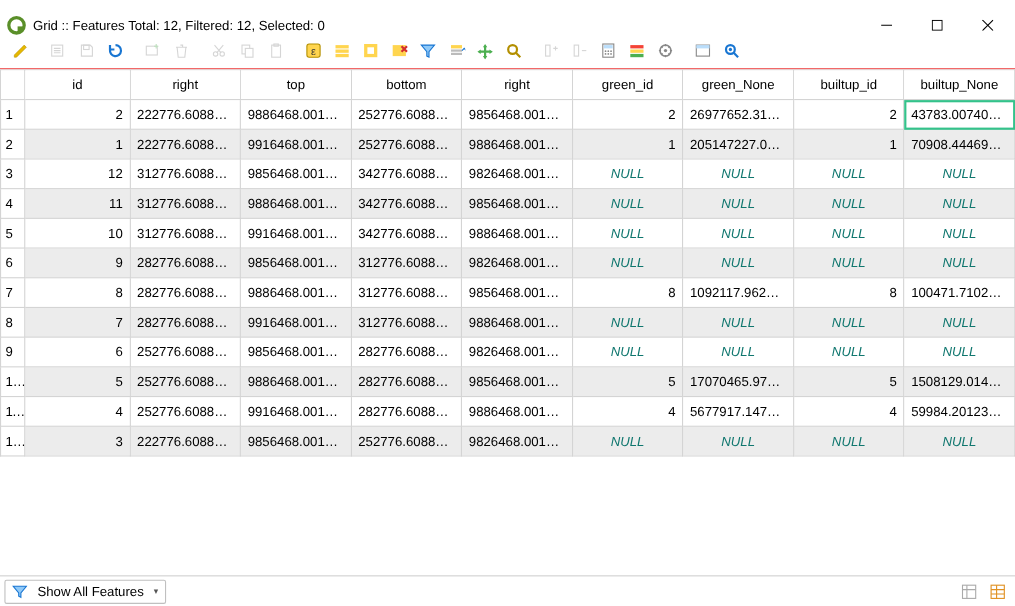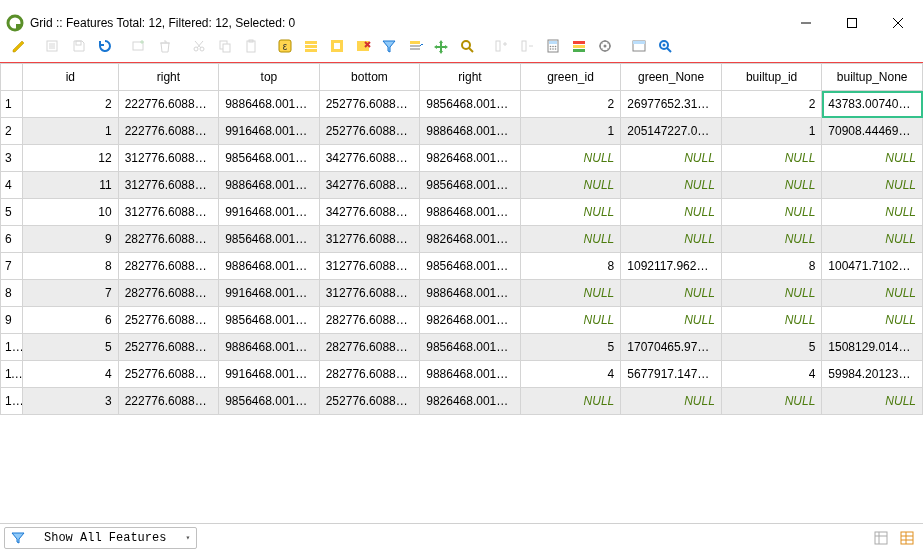--- a/index.html
+++ b/index.html
@@ -19,26 +19,26 @@
   
   
   .tablewrap { flex: 1; overflow: auto; border-top: 1px solid #ef4444; }
   table { border-collapse: collapse; width: 100%; table-layout: fixed; }
   th, td { border: 1px solid #d4d4d4; height: 27px; padding: 0 6px; white-space: nowrap; overflow: hidden; text-overflow: ellipsis; font-size: 12px; }
   th { background: #fff; font-weight: 400; text-align: center; position: sticky; top: 0; z-index: 2; }
   th.rowhead, td.rowhead { width: 22px; text-align: left; background: #fff; padding-left: 4px; }
   tbody tr:nth-child(even) td.data { background: #ececec; }
   tbody tr:nth-child(odd) td.data { background: #fff; }
   td.data { text-align: right; }
-  td.null { color: #4d7c0f; font-style: italic; }
+  td.null { color: #0f766e; font-style: italic; text-align: center; }
   td.selected { outline: 2px solid #34c28b; outline-offset: -2px; background: #fff !important; }
   
   
   .footer { display: flex; align-items: center; height: 28px; border-top: 1px solid #d0d0d0; padding: 0 4px; }
-  .footer .showall { display: inline-flex; align-items: center; border: 1px solid #c0c0c0; border-radius: 2px; height: 22px; padding: 0 6px; gap: 19px; font-size: 12px; font-family: Liberation Mono, monospace; }
+  .footer .showall { display: inline-flex; align-items: center; border: 1px solid #c0c0c0; border-radius: 2px; height: 22px; padding: 0 6px; gap: 9px; font-size: 12px; }
   .footer .spacer { flex: 1; }
   .footer .fbtn { width: 24px; height: 22px; display: inline-flex; align-items: center; justify-content: center; margin-left: 2px; }
   
   col.rowheadcol { width: 22px; }
   col.c-id { width: 95px; }
   col.c-std { width: 100px; }
 </style>
 </head>
 <body>
 

